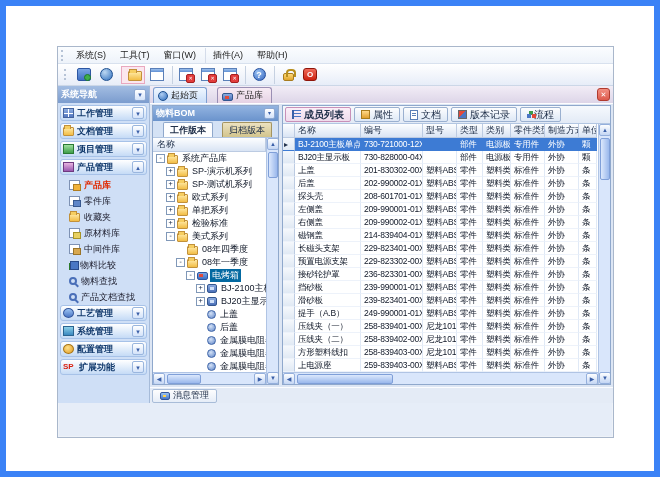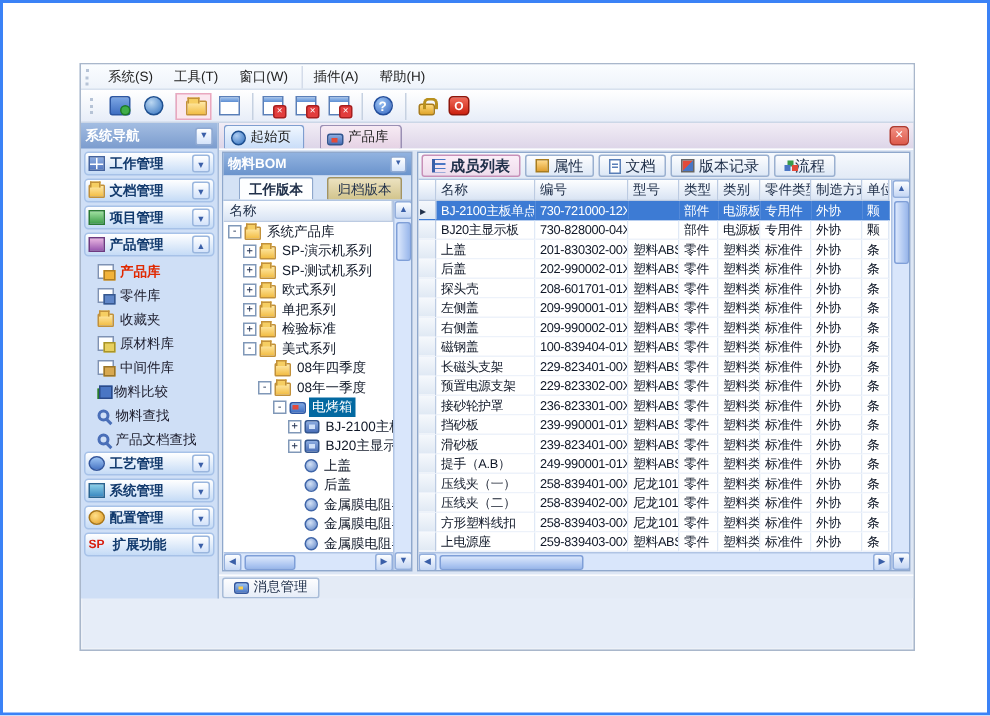--- a/index.html
+++ b/index.html
@@ -1,18 +1,18 @@
 <!DOCTYPE html>
 <html><head>
 <meta charset="utf-8">
 <style>
   * { margin:0; padding:0; box-sizing:border-box; }
   html,body { background:#fff; }
   body { font-family:"Liberation Sans","DejaVu Sans",sans-serif; }
-  .screen { position:relative; width:660px; height:477px; background:#fff; border:2px solid #3b82f6; overflow:hidden; }
+  .screen { position:relative; width:660px; height:477px; background:#fff; border:6px solid #3b82f6; overflow:hidden; }
   .window { position:absolute; left:51px; top:40px; width:557px; height:392px; background:#e6edf8; border:1px solid #a9b7cb; box-shadow:0 0 0 1px #eef2f8 inset; }
 
   
   .menubar { height:17px; display:flex; align-items:center; background:linear-gradient(#fbfdff,#eef3fa); border-bottom:1px solid #d8e1ee; font-size:9px; color:#222; }
   .grip-v { width:5px; height:11px; margin:0 3px; border-left:2px dotted #b6c3d6; }
   .menu-item { padding:1px 7px; cursor:default; }
   .menu-item:nth-child(4) { border-left:1px solid #d4dcea; margin-left:2px; }
   
   .toolbar { height:22px; display:flex; align-items:center; gap:2px; padding:0 3px; background:linear-gradient(#ffffff,#e7edf8); border-bottom:1px solid #ccd7e7; }
   .tbtn { width:20px; height:18px; display:flex; align-items:center; justify-content:center; border-radius:2px; }
@@ -591,21 +591,21 @@
                     <div class="cell">零件</div>
                     <div class="cell">塑料类</div>
                     <div class="cell">标准件</div>
                     <div class="cell">外协</div>
                     <div class="cell">条</div>
                   </div>
 
                   <div class="trow">
                     <div class="cell gutter"><span class="rowmark">▸</span></div>
                     <div class="cell">磁钢盖</div>
-                    <div class="cell">100-839404-01X</div>
+                    <div class="cell">214-839404-01X</div>
                     <div class="cell">塑料ABS</div>
                     <div class="cell">零件</div>
                     <div class="cell">塑料类</div>
                     <div class="cell">标准件</div>
                     <div class="cell">外协</div>
                     <div class="cell">条</div>
                   </div>
 
                   <div class="trow">
                     <div class="cell gutter"><span class="rowmark">▸</span></div>

